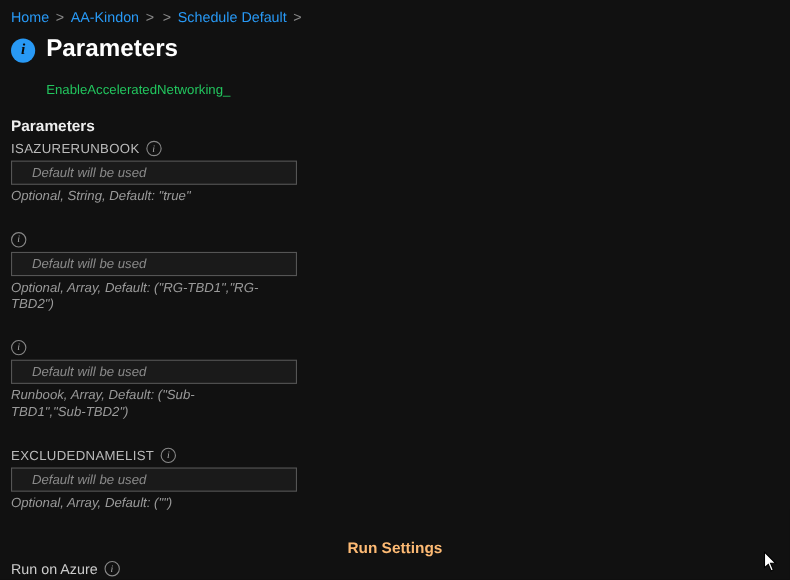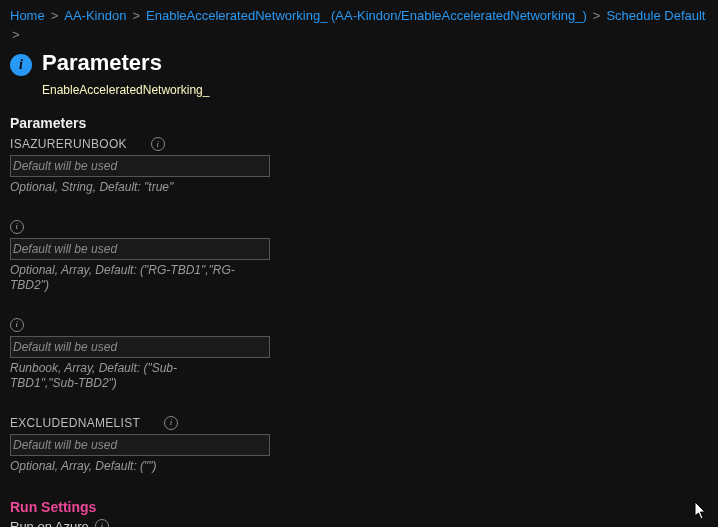--- a/index.html
+++ b/index.html
@@ -53,42 +53,42 @@
     font-family: Georgia, serif;
     font-style: italic;
   }
   .title-block h1 {
     margin: 0;
     font-size: 22px;
     font-weight: 600;
     color: #ffffff;
   }
   .title-block .subtitle {
-    margin-top: 7px;
-    font-size: 12px;
-    color: #fef9c3;
+    margin-top: 17px;
+    font-size: 12px;
+    color: #22c55e;
   }
   .section {
     padding: 0 10px;
   }
   .section-heading {
     font-size: 14px;
     font-weight: 600;
     color: #eeeeee;
     margin-top: 18px;
     margin-bottom: 6px;
   }
   .param {
     margin-bottom: 24px;
     max-width: 280px;
   }
   .param-label-row {
     display: flex;
     align-items: center;
-    gap: 24px;
+    gap: 6px;
     font-size: 12px;
     color: #bbbbbb;
     letter-spacing: 0.3px;
     margin-bottom: 4px;
   }
   .mini-info {
     width: 12px;
     height: 12px;
     border: 1px solid #888;
     border-radius: 50%;
@@ -102,40 +102,41 @@
     line-height: 1;
     cursor: pointer;
   }
   .param input[type="text"] {
     width: 260px;
     box-sizing: border-box;
     background: #1a1a1a;
     border: 1px solid #555;
     color: #ccc;
     font-size: 12px;
-    padding: 3px 2px;
+    padding: 3px 18px;
     font-style: italic;
   }
   .param input[type="text"]::placeholder {
     color: #8a8a8a;
     font-style: italic;
   }
   .param-help {
     font-size: 12px;
     font-style: italic;
     color: #9a9a9a;
     margin-top: 3px;
     max-width: 230px;
     line-height: 1.3;
   }
   .run-settings-heading {
     font-size: 14px;
     font-weight: 600;
-    color: #ec4899;
+    color: #fdba74;
     margin-top: 8px;
+    text-align: center;
   }
   .run-on-row {
     display: flex;
     align-items: center;
     gap: 6px;
     font-size: 13px;
     color: #cccccc;
     margin-top: 4px;
   }
   .cursor {
@@ -148,21 +149,20 @@
   }
 </style>
 </head>
 <body>
 
 <div class="breadcrumb">
   <a>Home</a>
   <span class="sep">&gt;</span>
   <a>AA-Kindon</a>
   <span class="sep">&gt;</span>
-  <a>EnableAcceleratedNetworking_ (AA-Kindon/EnableAcceleratedNetworking_)</a>
   <span class="sep">&gt;</span>
   <a>Schedule Default</a>
   <span class="sep">&gt;</span>
 </div>
 
 <div class="header-row">
   <div class="info-circle">i</div>
   <div class="title-block">
     <h1>Parameters</h1>
     <div class="subtitle">EnableAcceleratedNetworking_</div>

